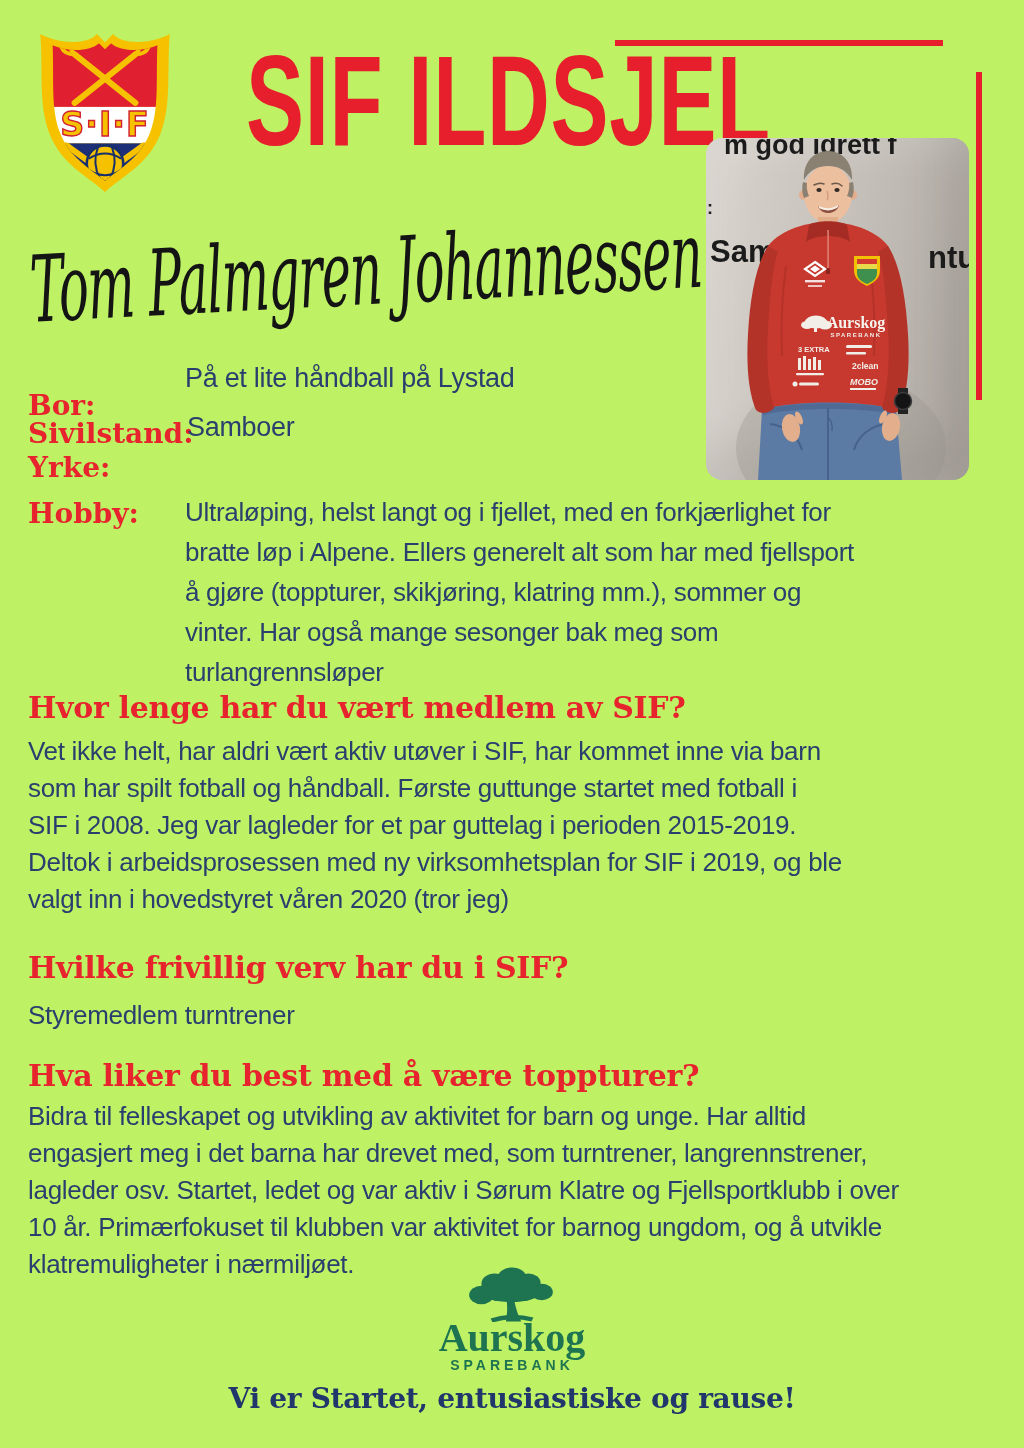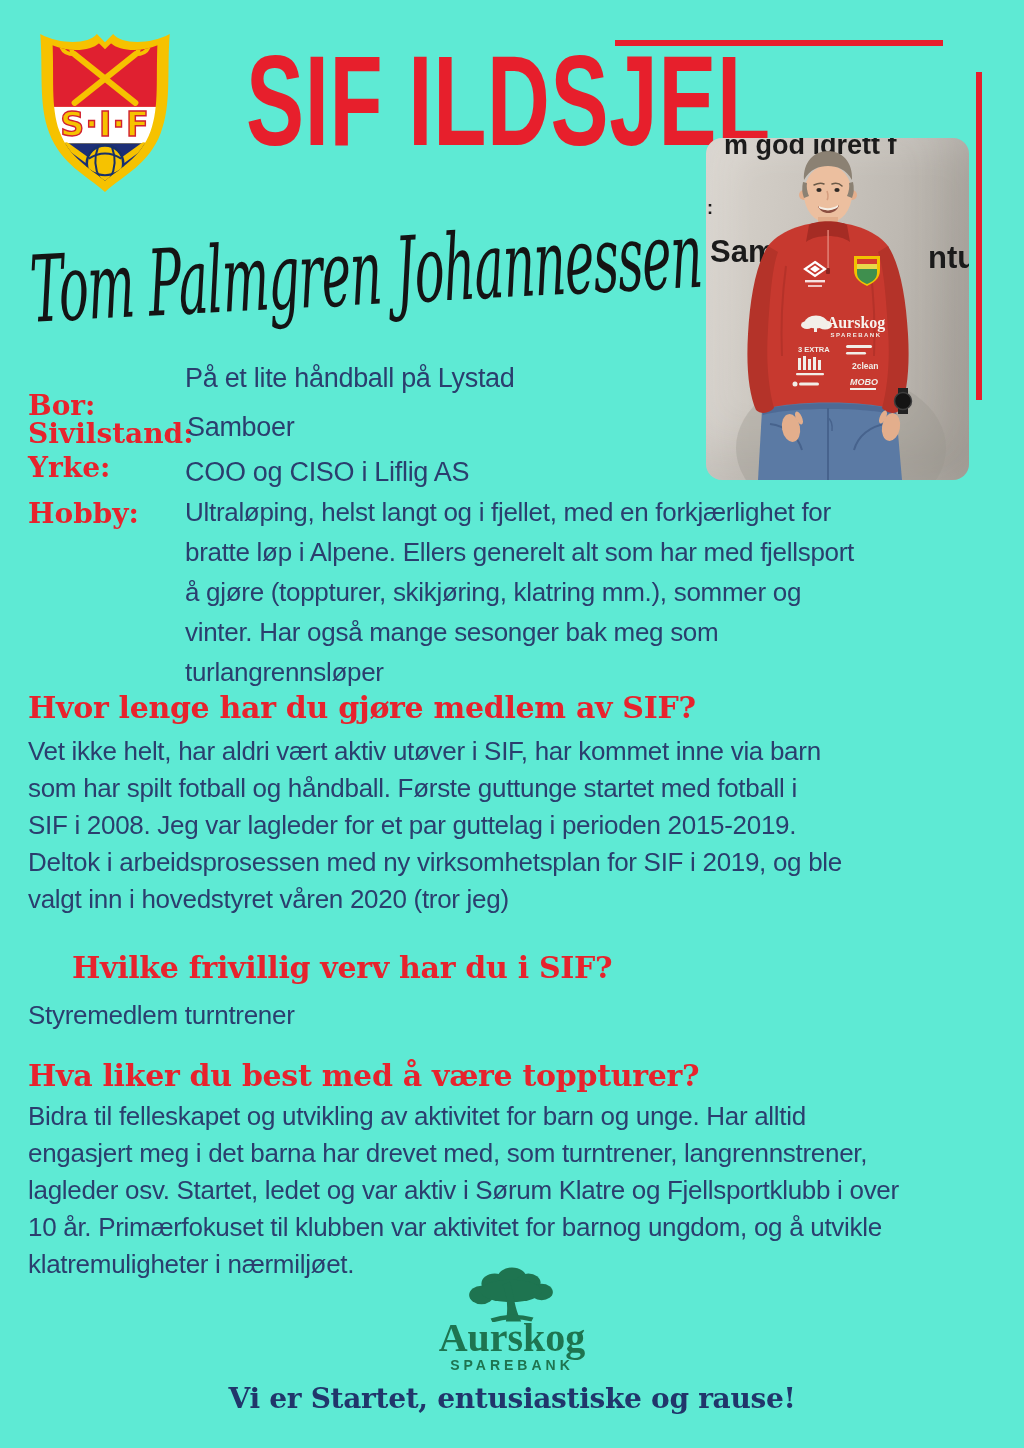--- a/index.html
+++ b/index.html
@@ -1,18 +1,18 @@
 <!DOCTYPE html>
 <html><head>
 <meta charset="utf-8">
 <style>
   html,body { margin:0; padding:0; }
   .page {
     position:relative; width:1024px; height:1448px;
-    background:#5eead4; overflow:hidden;
+    background:#bef264; overflow:hidden;
     font-family:"Liberation Sans", sans-serif;
   }
   .abs { position:absolute; }
 
   
   .club-logo { left:28px; top:28px; width:154px; height:170px; }
   .page-title {
     left:246px; top:37px; margin:0; line-height:1;
     font-family:"Liberation Sans", sans-serif; font-weight:bold;
     font-size:128px; letter-spacing:1px; color:#e71f2c;
@@ -59,21 +59,21 @@
     position:absolute; left:28px; margin:0;
     font-family:"DejaVu Serif", serif; font-weight:bold;
     font-size:30px; color:#e7232d; letter-spacing:-0.3px; white-space:nowrap;
   }
   .sec-body {
     position:absolute; left:28px; margin:0; width:990px;
     font-family:"Liberation Sans", sans-serif; font-size:26px;
     color:#2b3e6e; line-height:37px; letter-spacing:-0.3px; white-space:pre-line;
   }
   .h1 { top:690px; }  .b1 { top:733px; }
-  .h2 { top:950px;margin-left:44px; }  .b2 { top:997px; }
+  .h2 { top:950px; }  .b2 { top:997px; }
   .h3 { top:1058px; } .b3 { top:1098px; }
 
   
   .tree { left:462px; top:1264px; width:98px; height:58px; }
   .bank-name {
     left:0; right:0; top:1316px; text-align:center; margin:0;
     font-family:"Liberation Serif", serif; font-weight:bold;
     font-size:40px; color:#1e7450; line-height:1.1;
   }
   .bank-sub {
@@ -224,29 +224,28 @@
         </g>
       </g>
     </svg>
   </div>
 
   <div class="abs plabel lbl0">Bor:</div>
   <div class="abs pvalue val0">På et lite håndball på Lystad</div>
   <div class="abs plabel lbl1">Sivilstand:</div>
   <div class="abs pvalue val1">Samboer</div>
   <div class="abs plabel lbl2">Yrke:</div>
-  <div class="abs pvalue val2">COO og CISO i Liflig AS</div>
   <div class="abs plabel lbl3">Hobby:</div>
   <div class="abs pvalue val3">Ultraløping, helst langt og i fjellet, med en forkjærlighet for
 bratte løp i Alpene. Ellers generelt alt som har med fjellsport
 å gjøre (toppturer, skikjøring, klatring mm.), sommer og
 vinter. Har også mange sesonger bak meg som
 turlangrennsløper</div>
 
-  <h2 class="sec-heading h1">Hvor lenge har du gjøre medlem av SIF?</h2>
+  <h2 class="sec-heading h1">Hvor lenge har du vært medlem av SIF?</h2>
   <p class="sec-body b1">Vet ikke helt, har aldri vært aktiv utøver i SIF, har kommet inne via barn
 som har spilt fotball og håndball. Første guttunge startet med fotball i
 SIF i 2008. Jeg var lagleder for et par guttelag i perioden 2015-2019.
 Deltok i arbeidsprosessen med ny virksomhetsplan for SIF i 2019, og ble
 valgt inn i hovedstyret våren 2020 (tror jeg)</p>
 
   <h2 class="sec-heading h2">Hvilke frivillig verv har du i SIF?</h2>
   <p class="sec-body b2">Styremedlem turntrener</p>
 
   <h2 class="sec-heading h3">Hva liker du best med å være toppturer?</h2>

